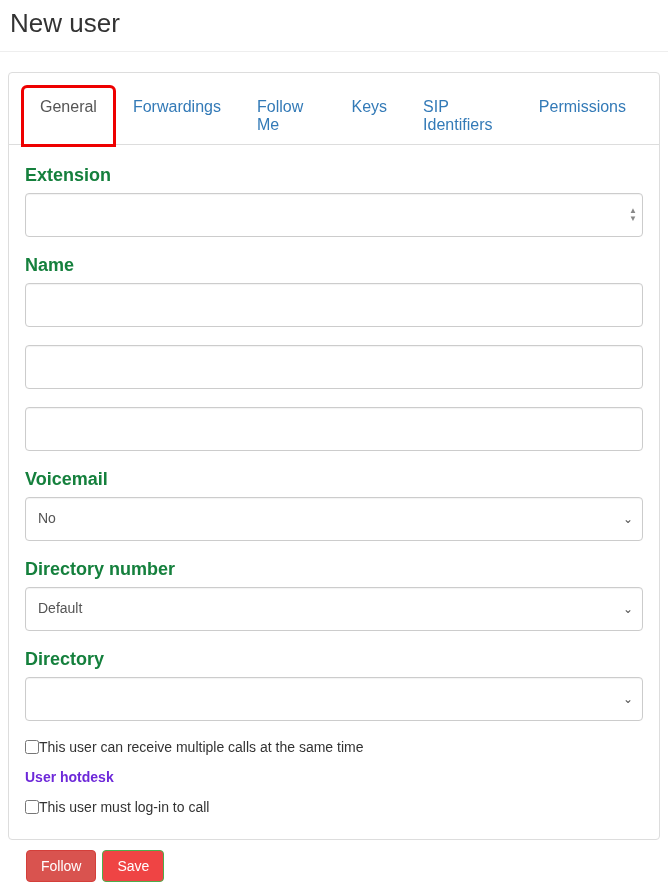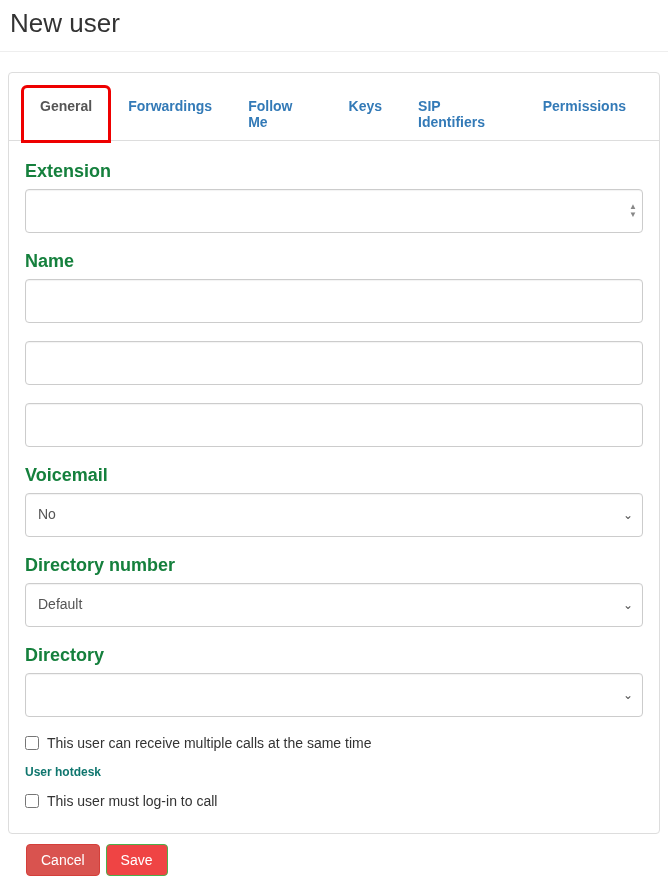--- a/index.html
+++ b/index.html
@@ -27,29 +27,28 @@
       border-radius: 4px;
       background: #ffffff;
     }
     .tabs {
       display: flex;
       padding: 14px 14px 0 14px;
       border-bottom: 1px solid #dddddd;
     }
     .tab {
       padding: 10px 16px;
-      font-size: 14px;
+      font-size: 16px;
       color: #337ab7;
       cursor: pointer;
       border: 1px solid transparent;
       border-bottom: none;
       margin-right: 2px;
       border-radius: 4px 4px 0 0;
       position: relative;
-      font-weight: bold;
     }
     .tab.active {
       color: #555555;
       border-color: #dddddd;
       background: #ffffff;
       margin-bottom: -1px;
     }
     .tab.highlighted {
       outline: 3px solid #ee0000;
       outline-offset: -1px;
@@ -108,34 +107,33 @@
       display: flex;
       flex-direction: column;
       gap: 0;
       color: #888888;
       font-size: 8px;
       line-height: 8px;
     }
     .checkbox-row {
       display: flex;
       align-items: center;
-      gap: 8px;
       margin-bottom: 14px;
       font-size: 14px;
       color: #333333;
     }
     .checkbox-row input[type="checkbox"] {
       width: 14px;
       height: 14px;
       cursor: pointer;
     }
     .section-heading {
       font-weight: 700;
-      font-size: 12px;
-      color: #0f766e;
+      font-size: 14px;
+      color: #6d28d9;
       margin-bottom: 14px;
       margin-top: 6px;
     }
     .btn-row {
       padding: 0 0 0 26px;
       margin-top: 10px;
       display: flex;
       gap: 6px;
     }
     .btn {
@@ -238,15 +236,15 @@
 
     <div class="checkbox-row">
       <input type="checkbox" style="">
       <span>This user must log-in to call</span>
     </div>
 
   </div>
 </div>
 
 <div class="btn-row">
-  <button class="btn btn-danger">Cancel</button>
+  <button class="btn btn-danger">Follow</button>
   <button class="btn btn-success">Save</button>
 </div>
 
 </body></html>

